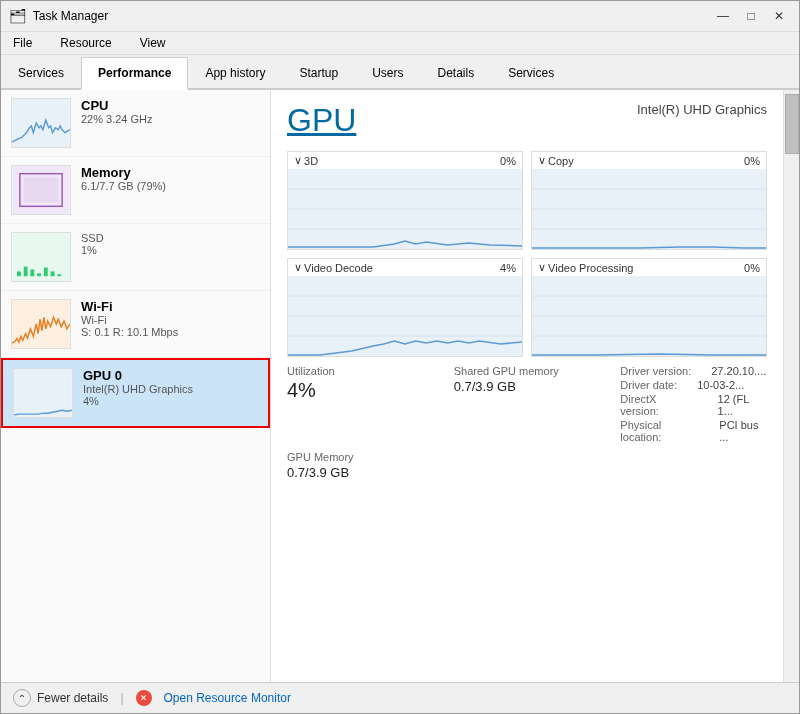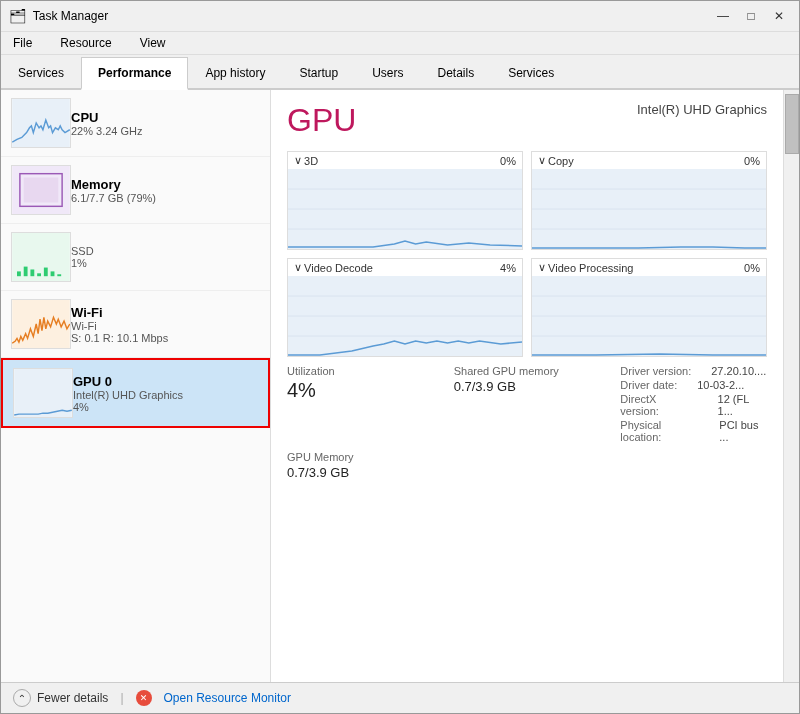--- a/index.html
+++ b/index.html
@@ -17,33 +17,33 @@
     .menu-item { padding: 2px 8px; cursor: pointer; font-size: 12px; }
 
     .tab-bar { display: flex; padding: 0; border-bottom: 2px solid #ccc; background: #f0f0f0; }
     .tab { padding: 8px 16px; cursor: pointer; font-size: 12px; border: 1px solid transparent; border-bottom: none; position: relative; top: 2px; }
     .tab.active { background: white; border-color: #ccc; border-bottom: 2px solid white; font-weight: 600; z-index: 1; }
 
     .content { display: flex; flex: 1; overflow: hidden; background: white; }
 
     
     .sidebar { width: 270px; border-right: 1px solid #ddd; background: #fafafa; overflow-y: auto; flex-shrink: 0; }
-    .sidebar-item { display: flex; align-items: center; padding: 8px 10px; cursor: pointer; border-bottom: 1px solid #eee; }
+    .sidebar-item { display: flex; gap: 10px; padding: 8px 10px; cursor: pointer; border-bottom: 1px solid #eee; }
     .sidebar-item.selected { background: #cce4f7; border: 2px solid #e00; }
     .sidebar-thumb { width: 60px; height: 50px; border: 1px solid #ddd; background: white; position: relative; overflow: hidden; flex-shrink: 0; }
     .sidebar-info { flex: 1; }
     .sidebar-name { font-size: 13px; font-weight: 600; }
     .sidebar-sub { font-size: 11px; color: #555; }
 
     
     .main-panel { flex: 1; padding: 12px 16px; overflow-y: auto; position: relative; }
     .main-panel-inner { min-height: 100%; }
 
     .gpu-header { display: flex; justify-content: space-between; align-items: flex-start; margin-bottom: 12px; }
-    .gpu-title { font-size: 32px; font-weight: 300; color: #be185d; }
+    .gpu-title { font-size: 32px; font-weight: 300; color: #0369a1; text-decoration: underline; }
     .gpu-model { font-size: 13px; color: #444; text-align: right; }
 
     .graphs-grid { display: grid; grid-template-columns: 1fr 1fr; gap: 8px; margin-bottom: 8px; }
     .graph-block { background: white; border: 1px solid #ddd; }
     .graph-header { display: flex; justify-content: space-between; align-items: center; padding: 2px 6px; font-size: 11px; color: #333; }
     .graph-header-left { display: flex; align-items: center; gap: 2px; }
     .graph-percent { font-size: 11px; color: #333; }
     .graph-chart { height: 80px; background: #e8f0f8; position: relative; overflow: hidden; }
     .graph-chart svg { width: 100%; height: 100%; }
 

